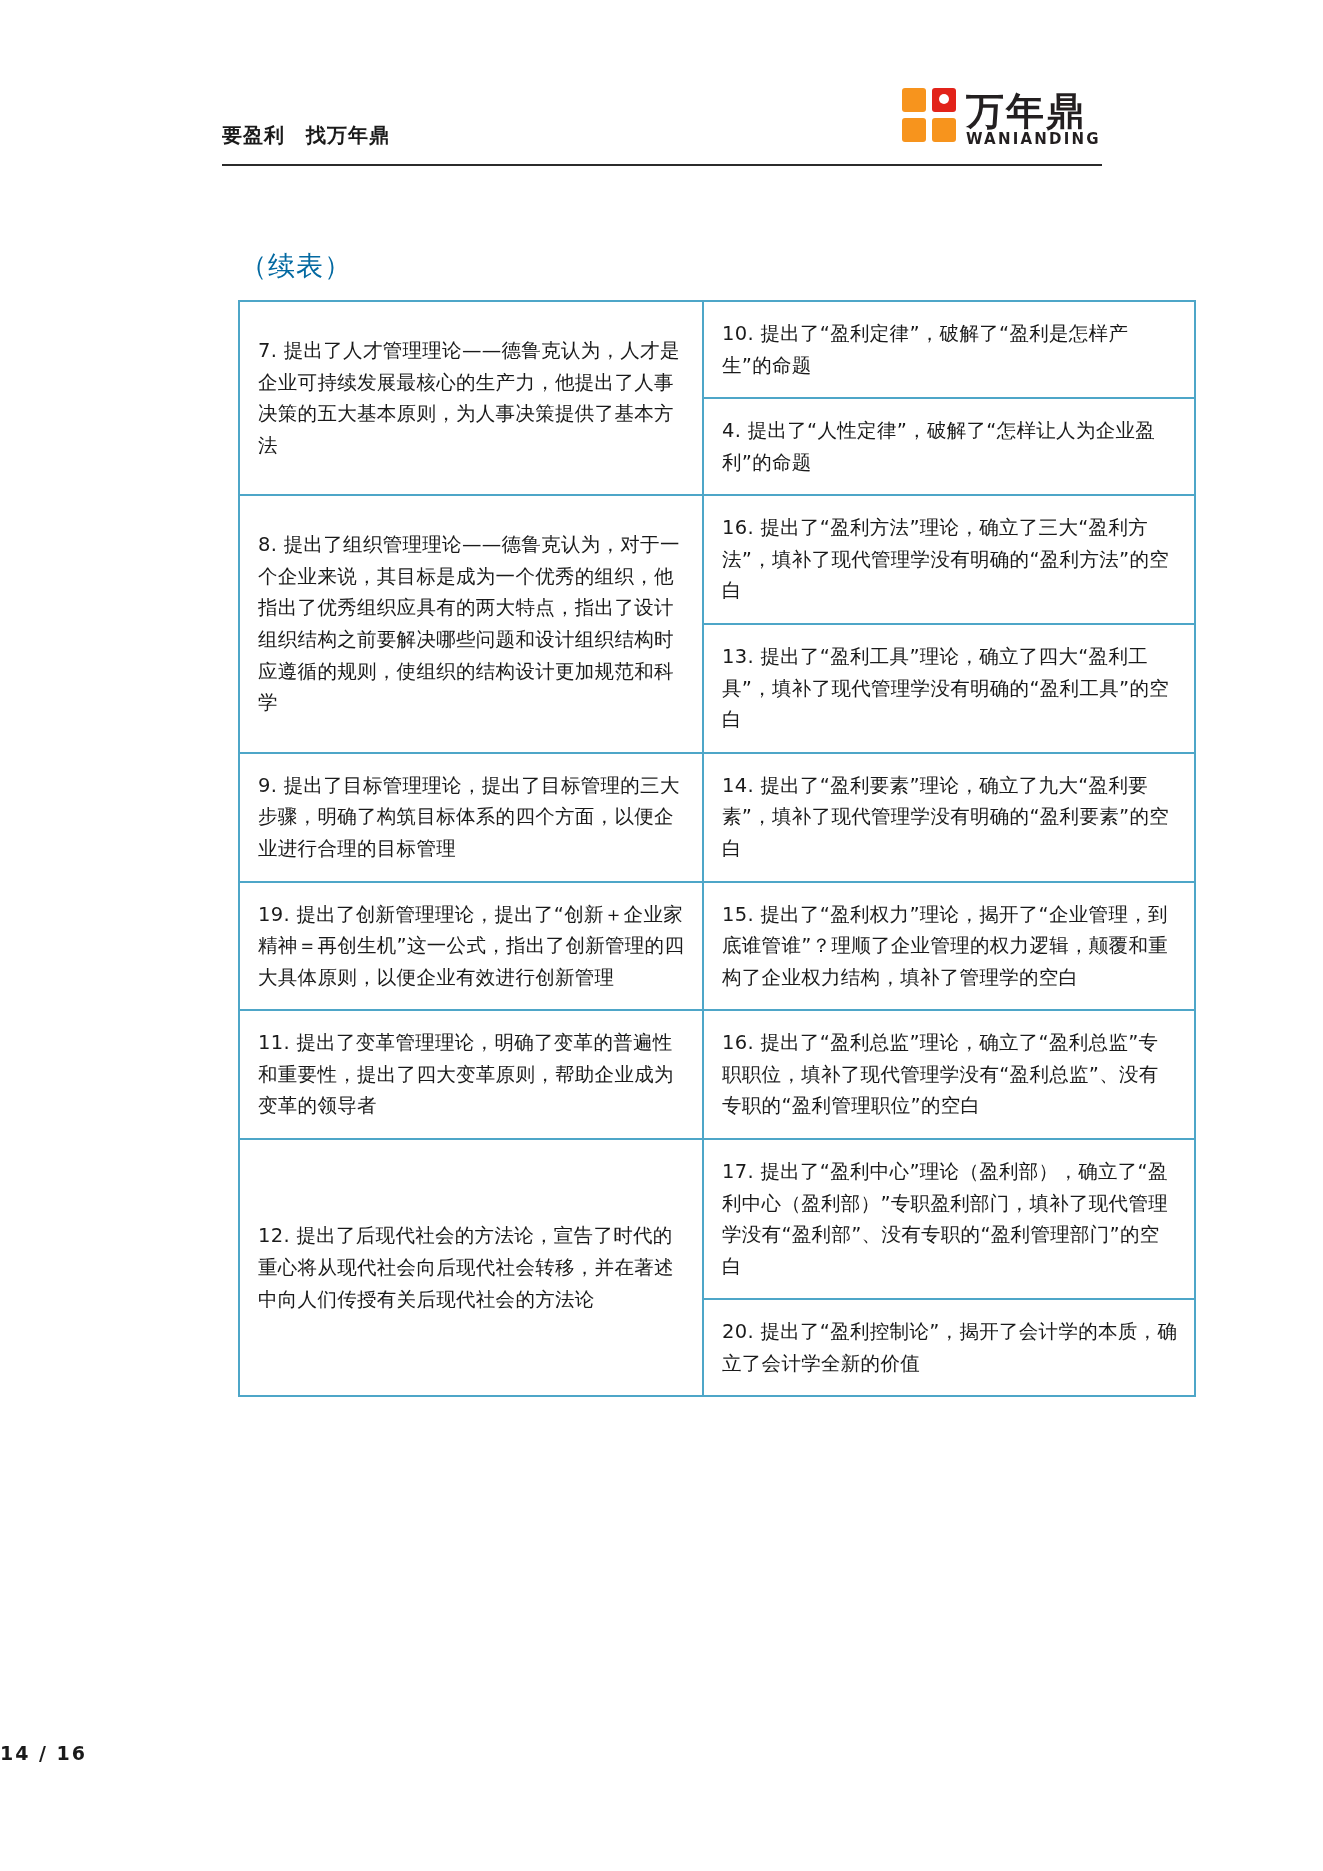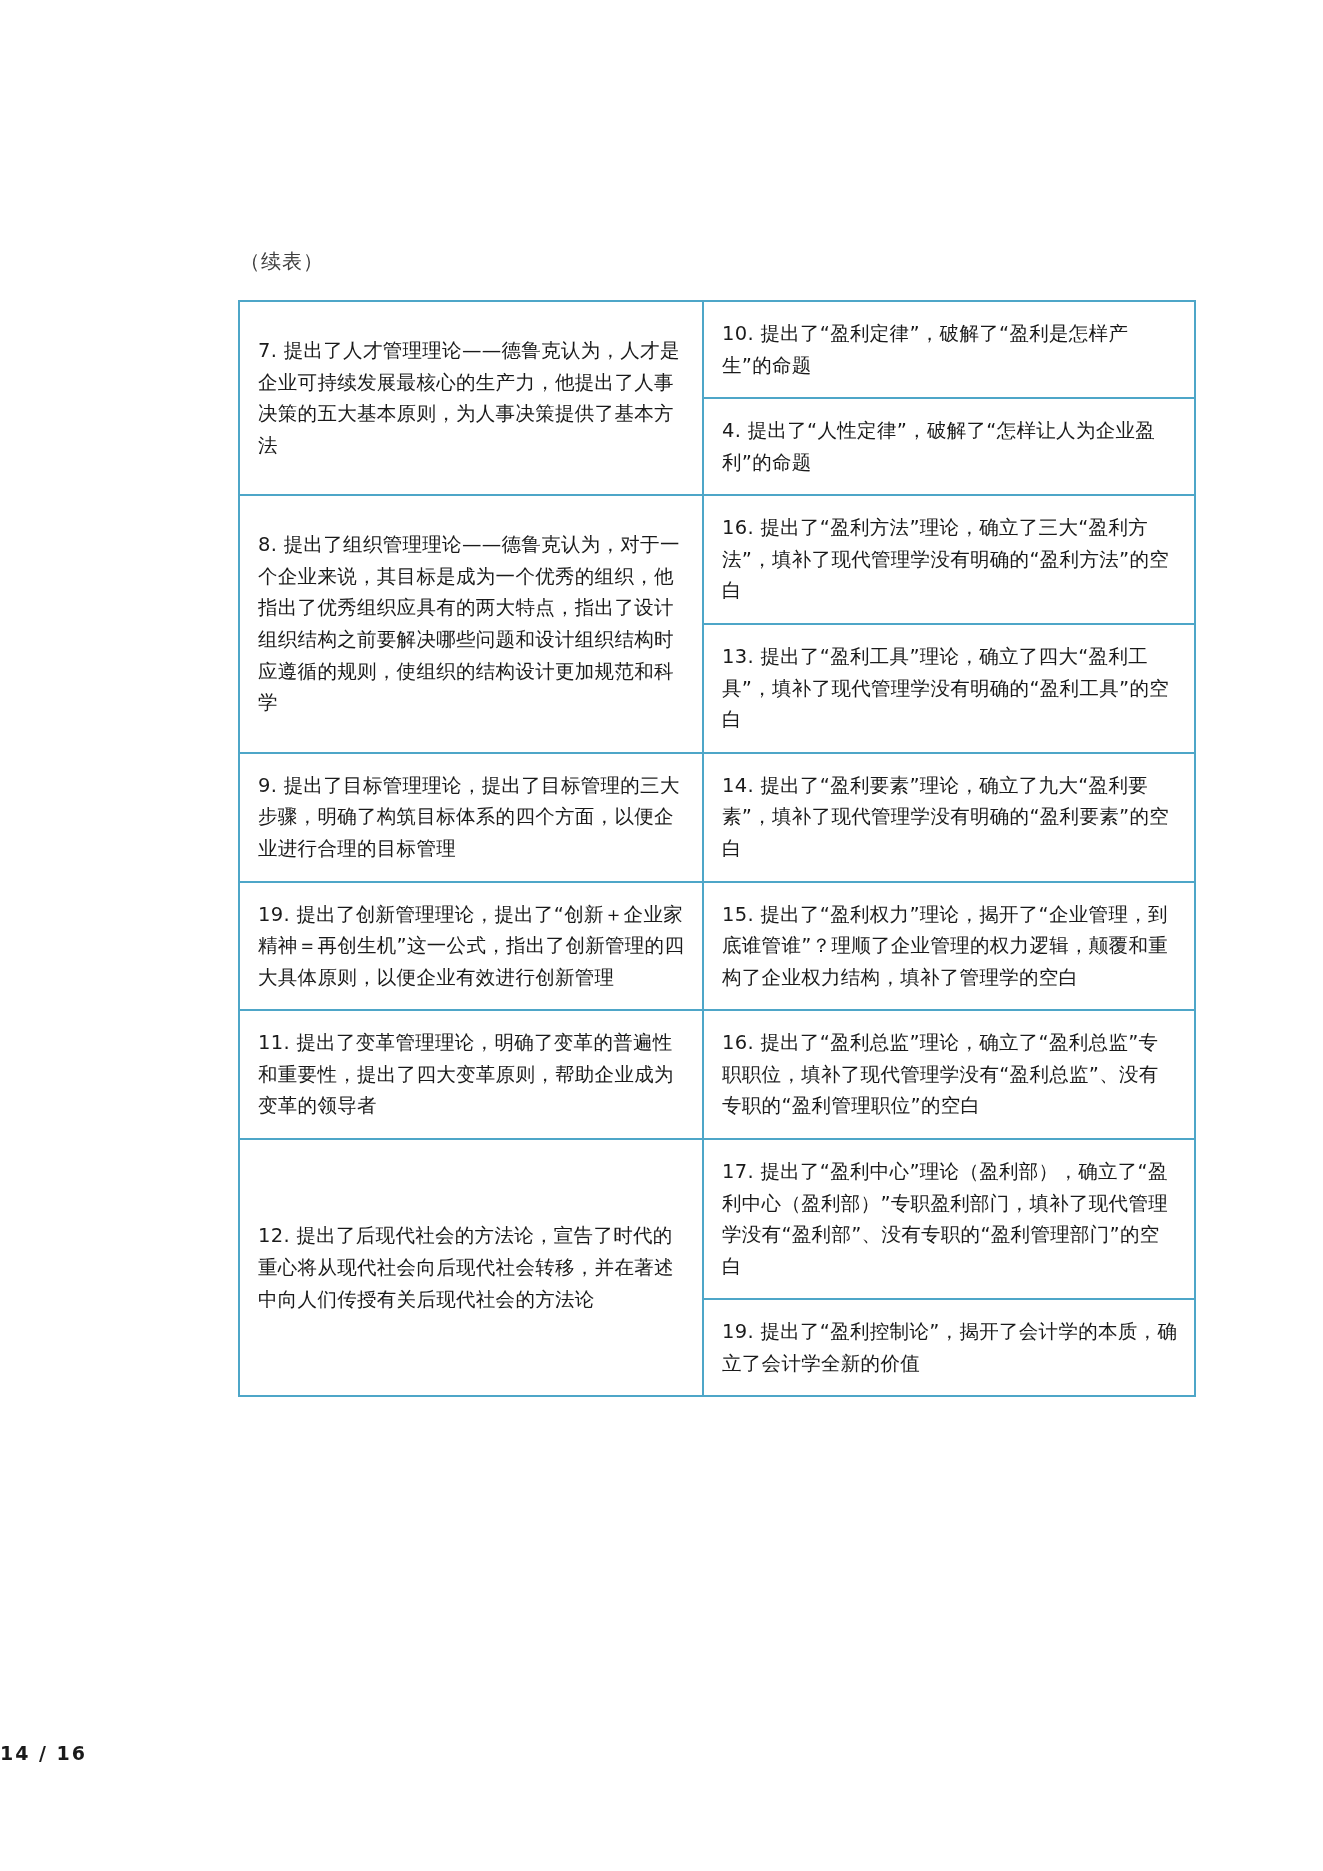--- a/index.html
+++ b/index.html
@@ -105,22 +105,22 @@
     color: #231f20;
     letter-spacing: 2.2px;
     white-space: pre;
   }
 
   
   .caption {
     position: absolute;
     left: 240px;
     top: 248px;
-    font-size: 20px;
-    color: #404040;
+    font-size: 27px;
+    color: #0369a1;
     letter-spacing: 1px;
     white-space: pre;
   }
 
   
   .table-wrap {
     position: absolute;
     left: 238px;
     top: 300px;
     width: 884px;
@@ -153,20 +153,36 @@
     font-weight: bold;
     color: #1a1a1a;
     letter-spacing: 2px;
   }
 </style>
 </head>
 <body>
 
 <div class="page">
 
+  <div class="header">
+    <div class="header-left">要盈利　找万年鼎</div>
+    <div class="header-rule"></div>
+    <div class="logo">
+      <div class="logo-mark">
+        <div class="lm-sq lm-a"></div>
+        <div class="lm-sq lm-b"></div>
+        <div class="lm-sq lm-c"></div>
+        <div class="lm-sq lm-d"></div>
+        <div class="lm-dot"></div>
+        <div class="lm-bar"></div>
+      </div>
+      <div class="logo-cn">万年鼎</div>
+      <div class="logo-en">WANIANDING</div>
+    </div>
+  </div>
 
   <div class="caption">（续表）</div>
 
   <div class="table-wrap">
     <table class="doc-table">
       <tbody>
 
         <tr>
           <td class="col-left" rowspan="2">7. 提出了人才管理理论——德鲁克认为，人才是企业可持续发展最核心的生产力，他提出了人事决策的五大基本原则，为人事决策提供了基本方法</td>
           <td class="col-right">10. 提出了“盈利定律”，破解了“盈利是怎样产生”的命题</td>
@@ -196,21 +212,21 @@
         <tr>
           <td class="col-left">11. 提出了变革管理理论，明确了变革的普遍性和重要性，提出了四大变革原则，帮助企业成为变革的领导者</td>
           <td class="col-right">16. 提出了“盈利总监”理论，确立了“盈利总监”专职职位，填补了现代管理学没有“盈利总监”、没有专职的“盈利管理职位”的空白</td>
         </tr>
 
         <tr>
           <td class="col-left" rowspan="2">12. 提出了后现代社会的方法论，宣告了时代的重心将从现代社会向后现代社会转移，并在著述中向人们传授有关后现代社会的方法论</td>
           <td class="col-right">17. 提出了“盈利中心”理论（盈利部），确立了“盈利中心（盈利部）”专职盈利部门，填补了现代管理学没有“盈利部”、没有专职的“盈利管理部门”的空白</td>
         </tr>
         <tr>
-          <td class="col-right">19. 提出了“盈利控制论”，揭开了会计学的本质，确立了会计学全新的价值</td>
+          <td class="col-right">20. 提出了“盈利控制论”，揭开了会计学的本质，确立了会计学全新的价值</td>
         </tr>
       </tbody>
     </table>
   </div>
 
   <div class="footer">14 / 16</div>
 
 </div>
 
 </body></html>

